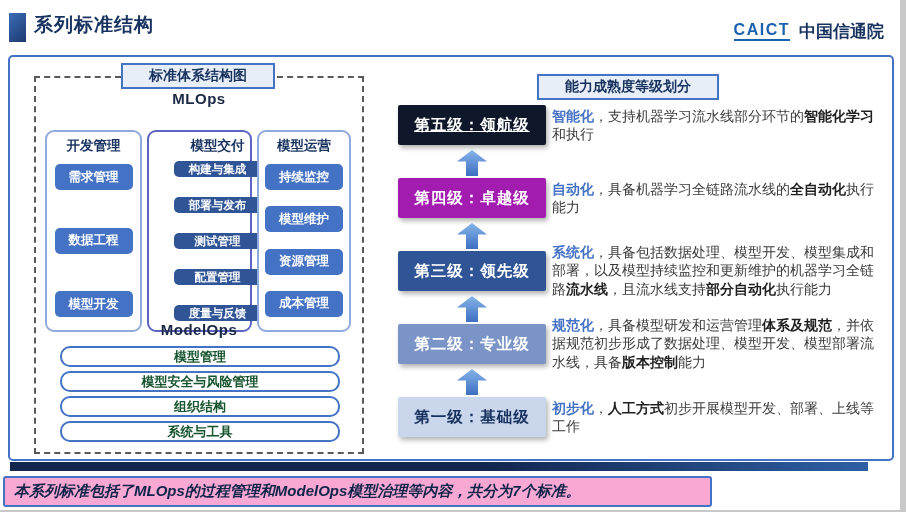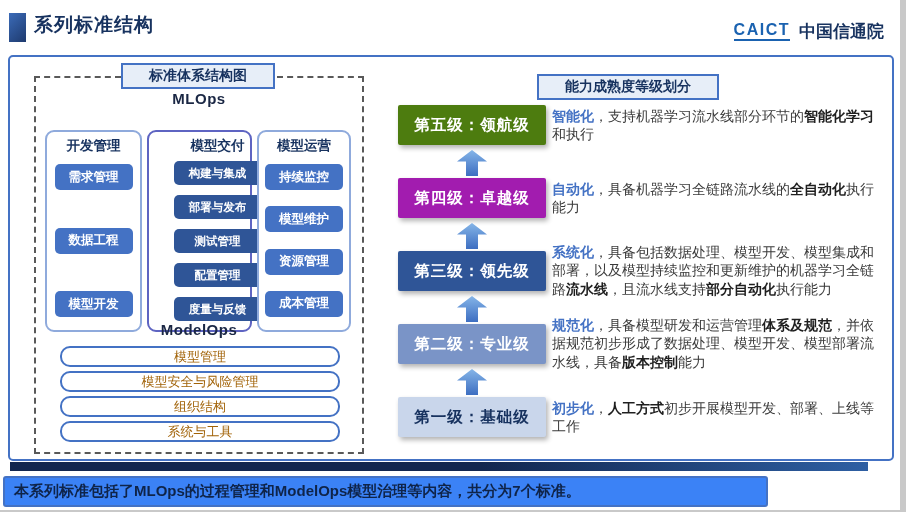--- a/index.html
+++ b/index.html
@@ -36,47 +36,47 @@
   .col-0 { left:45px;  width:97px;  border:2px solid #8FAADC; }
   .col-1 { left:147px; width:105px; border:2px solid #5E64C2;padding-left:36px; }
   .col-2 { left:257px; width:94px;  border:2px solid #8FAADC; }
   .col-header { text-align:center; padding-top:5px; font-size:13.5px; font-weight:800; color:#17325F; }
   .col-items { flex:1; display:flex; flex-direction:column; justify-content:space-between;
     align-items:center; padding:9px 6px 13px; }
   .col-1 .col-items { padding:6px 6px 9px; }
   .btn { display:flex; align-items:center; justify-content:center; color:#fff;
     border-radius:5px; font-weight:700; }
   .col-0 .btn, .col-2 .btn { width:78px; height:26px; background:#4472C4; font-size:12.5px; }
-  .col-1 .btn { width:88px; height:24px; background:#2F5597; font-size:11.5px; }
+  .col-1 .btn { width:88px; height:16px; background:#2F5597; font-size:11.5px; }
 
   
   .modelops-heading { position:absolute; left:34px; top:321px; width:330px; text-align:center;
     font-size:15px; font-weight:800; color:#1A2744; letter-spacing:0.5px; }
   .mo-bar { position:absolute; left:60px; width:280px; height:21px; border:2px solid #4472C4;
     border-radius:10px; background:#fff; display:flex; align-items:center; justify-content:center;
-    font-size:13px; font-weight:400; color:#a16207; }
+    font-size:13px; font-weight:700; color:#14532d; }
 
   
   .level-box { position:absolute; left:398px; width:148px; height:40px; display:flex;
     align-items:center; justify-content:center; font-size:15.5px; font-weight:800;
     letter-spacing:1px; border-radius:2px; box-shadow:2px 3px 5px rgba(0,0,0,0.3); }
   .level-desc { position:absolute; left:552px; width:332px; font-size:14px; line-height:1.32;
     color:#3A3A3A; transform:translateY(-50%); }
   .seg-kw { color:#4472C4; font-weight:800; }
   .seg-b { font-weight:800; color:#1f1f1f; }
   .arrow { position:absolute; left:457px; width:30px; height:26px;
     clip-path:polygon(50% 0,100% 44%,70% 44%,70% 100%,30% 100%,30% 44%,0 44%);
     background:linear-gradient(180deg,#85B5E8,#3D6EC1); }
 
   
   .footer-stripe { position:absolute; left:10px; top:462px; width:858px; height:9px;
     background:linear-gradient(90deg,#12264E 55%,#2E5FA3); }
-  .footer-box { position:absolute; left:3px; top:476px; width:765px; height:31px;
-    border:2px solid #4472C4; border-radius:3px; background:#3b82f6; display:flex;
-    align-items:center; padding-left:9px; font-size:15px; font-weight:800; color:#0F2449; }
+  .footer-box { position:absolute; left:3px; top:476px; width:709px; height:31px;
+    border:2px solid #4472C4; border-radius:3px; background:#f9a8d4; display:flex;
+    align-items:center; padding-left:9px; font-size:15px; font-weight:800; color:#0F2449;font-style:italic; }
 </style>
 </head>
 <body>
 
 <div class="slide">
 
   <div class="title-square"></div>
   <div class="page-title">系列标准结构</div>
 
   <div class="logo">
@@ -122,21 +122,21 @@
   <div class="modelops-heading">ModelOps</div>
   <div id="modelops-bars">
       <div class="mo-bar" style="top: 346px;">模型管理</div>
       <div class="mo-bar" style="top: 371px;">模型安全与风险管理</div>
       <div class="mo-bar" style="top: 396px;">组织结构</div>
       <div class="mo-bar" style="top: 421px;">系统与工具</div>
     </div>
 
   <div class="panel-label right-label">能力成熟度等级划分</div>
   <div id="levels">
-      <div class="level-box" style="top: 105px; background: #4d7c0f; color: rgb(255, 255, 255);">第五级：领航级</div>
+      <div class="level-box" style="top: 105px; background: #0f172a; color: rgb(255, 255, 255); text-decoration: underline;">第五级：领航级</div>
       <div class="level-desc" style="top: 125px;"><span class="seg-kw">智能化</span><span class="seg-n">，支持机器学习流水线部分环节的</span><span class="seg-b">智能化学习</span><span class="seg-n">和执行</span></div>
       <div class="arrow" style="top: 150px;"></div>
       <div class="level-box" style="top: 178px; background: #a21caf; color: rgb(255, 255, 255);">第四级：卓越级</div>
       <div class="level-desc" style="top: 198px;"><span class="seg-kw">自动化</span><span class="seg-n">，具备机器学习全链路流水线的</span><span class="seg-b">全自动化</span><span class="seg-n">执行能力</span></div>
       <div class="arrow" style="top: 223px;"></div>
       <div class="level-box" style="top: 251px; background: rgb(47, 85, 151); color: rgb(255, 255, 255);">第三级：领先级</div>
       <div class="level-desc" style="top: 271px;"><span class="seg-kw">系统化</span><span class="seg-n">，具备包括数据处理、模型开发、模型集成和部署，以及模型持续监控和更新维护的机器学习全链路</span><span class="seg-b">流水线</span><span class="seg-n">，且流水线支持</span><span class="seg-b">部分自动化</span><span class="seg-n">执行能力</span></div>
       <div class="arrow" style="top: 296px;"></div>
       <div class="level-box" style="top: 324px; background: rgb(122, 148, 199); color: rgb(255, 255, 255);">第二级：专业级</div>
       <div class="level-desc" style="top: 344px;"><span class="seg-kw">规范化</span><span class="seg-n">，具备模型研发和运营管理</span><span class="seg-b">体系及规范</span><span class="seg-n">，并依据规范初步形成了数据处理、模型开发、模型部署流水线，具备</span><span class="seg-b">版本控制</span><span class="seg-n">能力</span></div>

